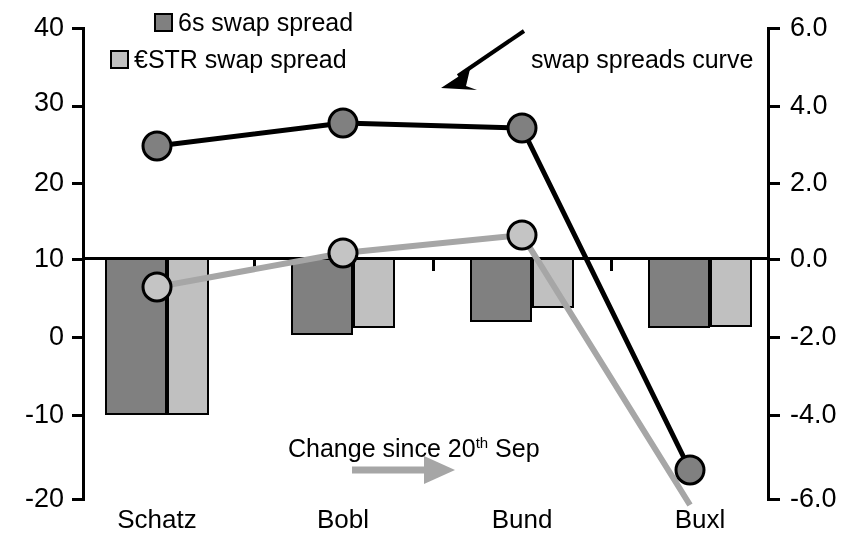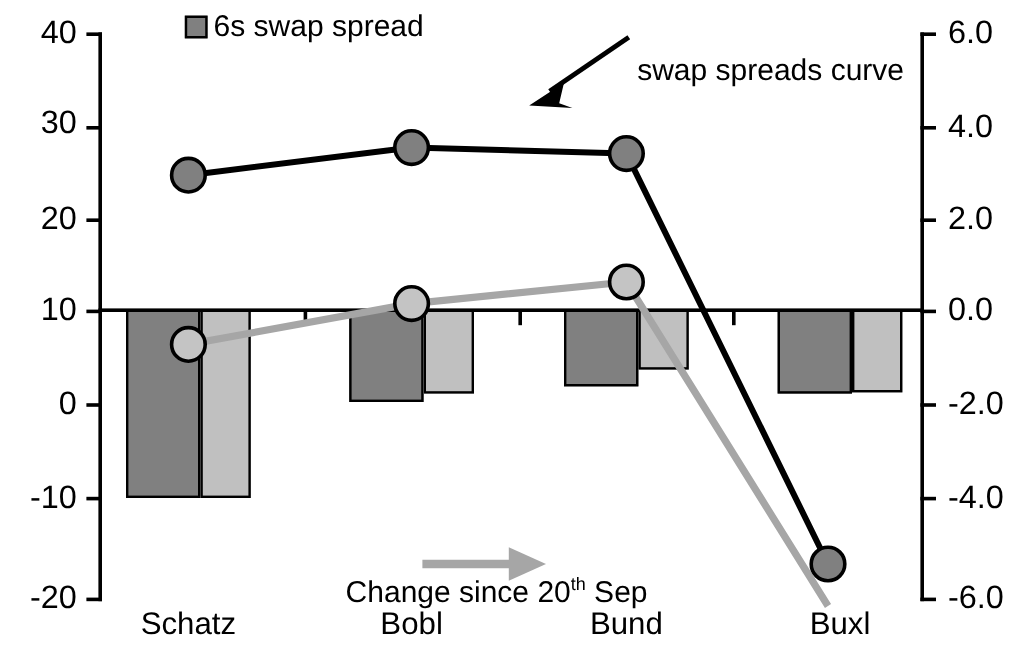--- a/index.html
+++ b/index.html
@@ -24,21 +24,21 @@
 
   .bar{position:absolute;border:2px solid #000;box-sizing:border-box;}
 
   .legend-item{position:absolute;display:flex;align-items:center;}
   .legend-swatch{width:19px;height:19px;border:2px solid #000;box-sizing:border-box;margin-right:5px;}
   .legend-text{font-size:25px;line-height:25px;white-space:nowrap;}
 
   .annot{
     position:absolute;font-size:25px;line-height:30px;white-space:nowrap;
   }
-  .change-note{position:absolute;font-size:25px;line-height:25px;white-space:nowrap;margin-top:45px;}
+  .change-note{position:absolute;font-size:25px;line-height:25px;white-space:nowrap;}
   .change-note sup{font-size:15px;vertical-align:super;}
 
   svg.overlay{position:absolute;left:0;top:0;width:852px;height:539px;pointer-events:none;}
 </style>
 </head>
 <body>
 
 <div id="chart-root">
 
   <div class="axis-line" style="left:82px;top:27px;width:3px;height:474px;"></div>
@@ -116,20 +116,24 @@
     <g>
       <line x1="352" y1="470" x2="428" y2="470" stroke="#a6a6a6" stroke-width="7"></line>
       <polygon points="455,470 424,456 424,484" fill="#a6a6a6"></polygon>
     </g>
   </svg>
 
   <div class="legend-item" style="left:110px;top:10px;margin-left:44px;">
     <span class="legend-swatch" style="background:#808080;"></span>
     <span class="legend-text">6s swap spread</span>
   </div>
+  <div class="legend-item" style="left:110px;top:47px;">
+    <span class="legend-swatch" style="background:#c0c0c0;"></span>
+    <span class="legend-text">€STR swap spread</span>
+  </div>
 
   <div class="annot" style="left:531px;top:44px;">swap spreads curve</div>
 
   <div class="change-note" style="left:288px;top:430px;">
     <span>Change since 20</span><sup>th</sup><span> Sep</span>
   </div>
 
   <div class="cat-label" style="left:97px;top:506px;width:120px;">Schatz</div>
   <div class="cat-label" style="left:283px;top:506px;width:120px;">Bobl</div>
   <div class="cat-label" style="left:462px;top:506px;width:120px;">Bund</div>

